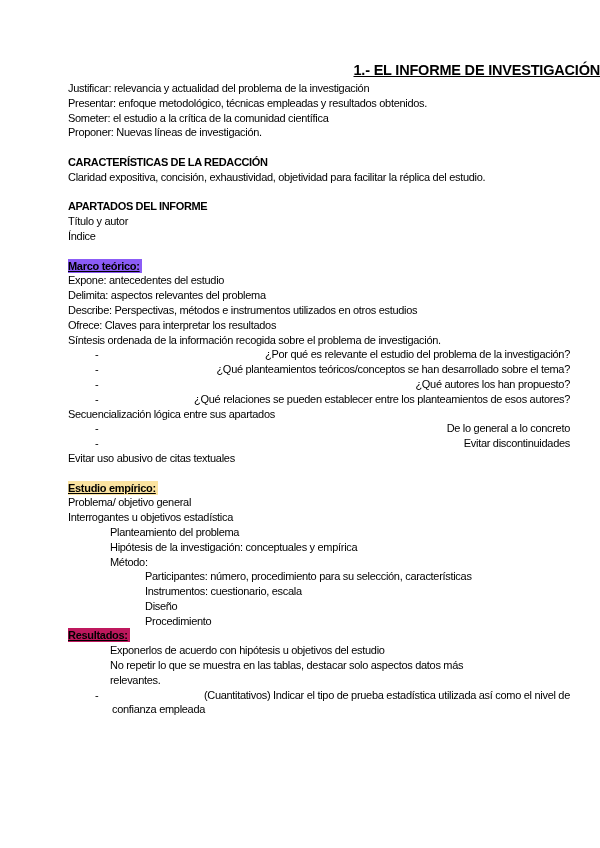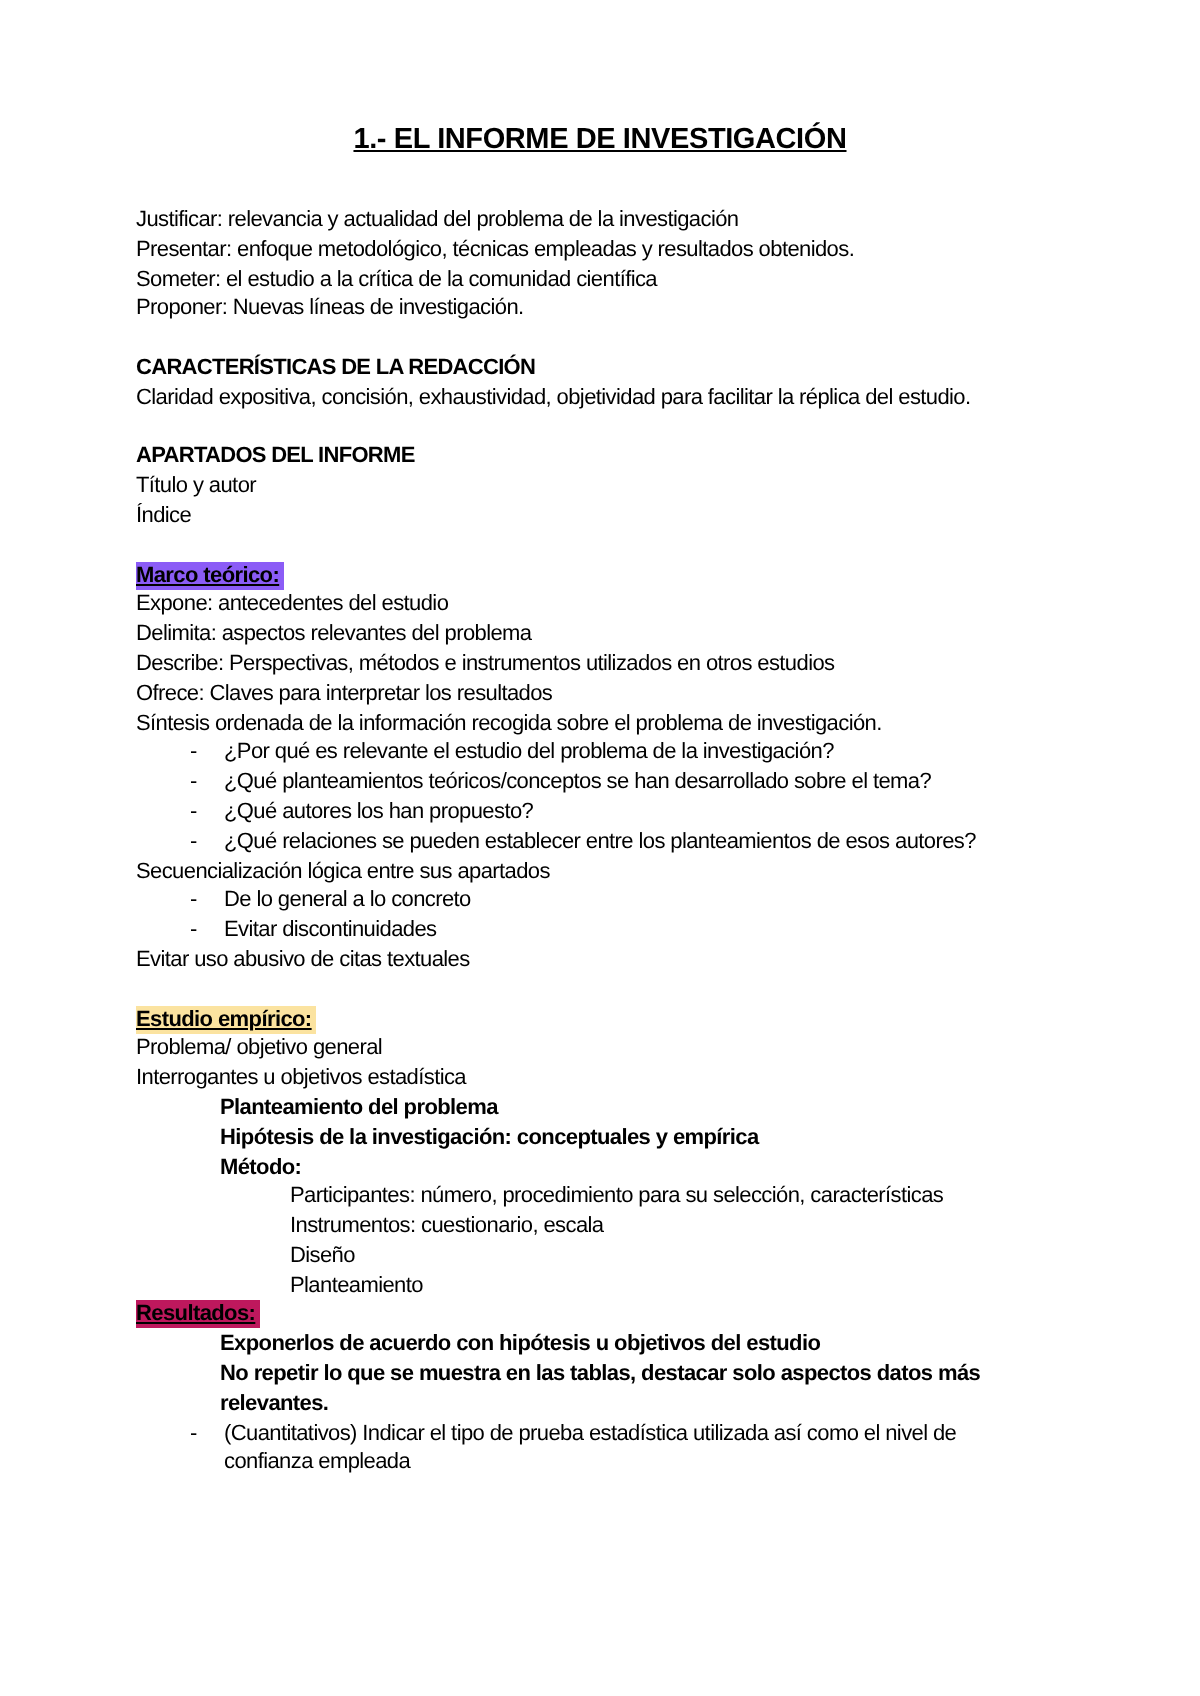--- a/index.html
+++ b/index.html
@@ -18,23 +18,22 @@
     color: #000000;
     padding: 60px 30px 0 68px;
     font-family: "Liberation Sans", "DejaVu Sans", sans-serif;
     font-size: 11px;
     letter-spacing: -0.3px;
     line-height: 14.8px;
   }
   .title-row {
     margin-left: -68px;
     margin-right: -30px;
-    text-align: center;
+    text-align: right;
     line-height: 20px;
-    margin-bottom: 22px;
   }
   .doc-title {
     font-size: 14.5px;
     font-weight: bold;
     letter-spacing: -0.2px;
     text-decoration: underline;
   }
   .line {
     min-height: 14.8px;
     line-height: 14.8px;
@@ -43,30 +42,30 @@
   .spacer { height: 14.8px; }
   .heading {
     font-weight: bold;
     letter-spacing: -0.35px;
   }
   .hl {
     font-weight: bold;
     text-decoration: underline;
     padding: 1px 2px 1px 0;
   }
-  .indent1 { padding-left: 42px; font-weight: bold; }
+  .indent1 { padding-left: 42px; }
   .indent2 { padding-left: 77px; }
   .indent-hang { padding-left: 44px; }
   .bullet { display: flex; }
   .bullet .dash {
     flex: 0 0 auto;
     width: 17px;
     margin-left: 27px;
   }
-  .bullet .btext { flex: 1 1 auto; }
+  .bullet .btext { flex: 1 1 auto; text-align: right; }
 </style>
 </head>
 <body>
 
 <div class="page">
   <div class="title-row">
     <span class="doc-title">1.- EL INFORME DE INVESTIGACIÓN</span>
   </div>
   <div id="doc-body">
       <div class="line">Justificar: relevancia y actualidad del problema de la investigación</div>
@@ -116,21 +115,21 @@
       <div class="spacer"></div>
       <div class="line"><span class="hl" style="background-color: rgb(251, 227, 160);">Estudio empírico:</span></div>
       <div class="line">Problema/ objetivo general</div>
       <div class="line">Interrogantes u objetivos estadística</div>
       <div class="line indent1">Planteamiento del problema</div>
       <div class="line indent1">Hipótesis de la investigación: conceptuales y empírica</div>
       <div class="line indent1">Método:</div>
       <div class="line indent2">Participantes: número, procedimiento para su selección, características</div>
       <div class="line indent2">Instrumentos: cuestionario, escala</div>
       <div class="line indent2">Diseño</div>
-      <div class="line indent2">Planteamiento</div>
+      <div class="line indent2">Procedimiento</div>
       <div class="line"><span class="hl" style="background-color: #be185d;">Resultados:</span></div>
       <div class="line indent1">Exponerlos de acuerdo con hipótesis u objetivos del estudio</div>
       <div class="line indent1">No repetir lo que se muestra en las tablas, destacar solo aspectos datos más</div>
       <div class="line indent1">relevantes.</div>
       <div class="line bullet">
         <span class="dash">-</span>
         <span class="btext">(Cuantitativos) Indicar el tipo de prueba estadística utilizada así como el nivel de</span>
       </div>
       <div class="line indent-hang">confianza empleada</div>
     </div>

